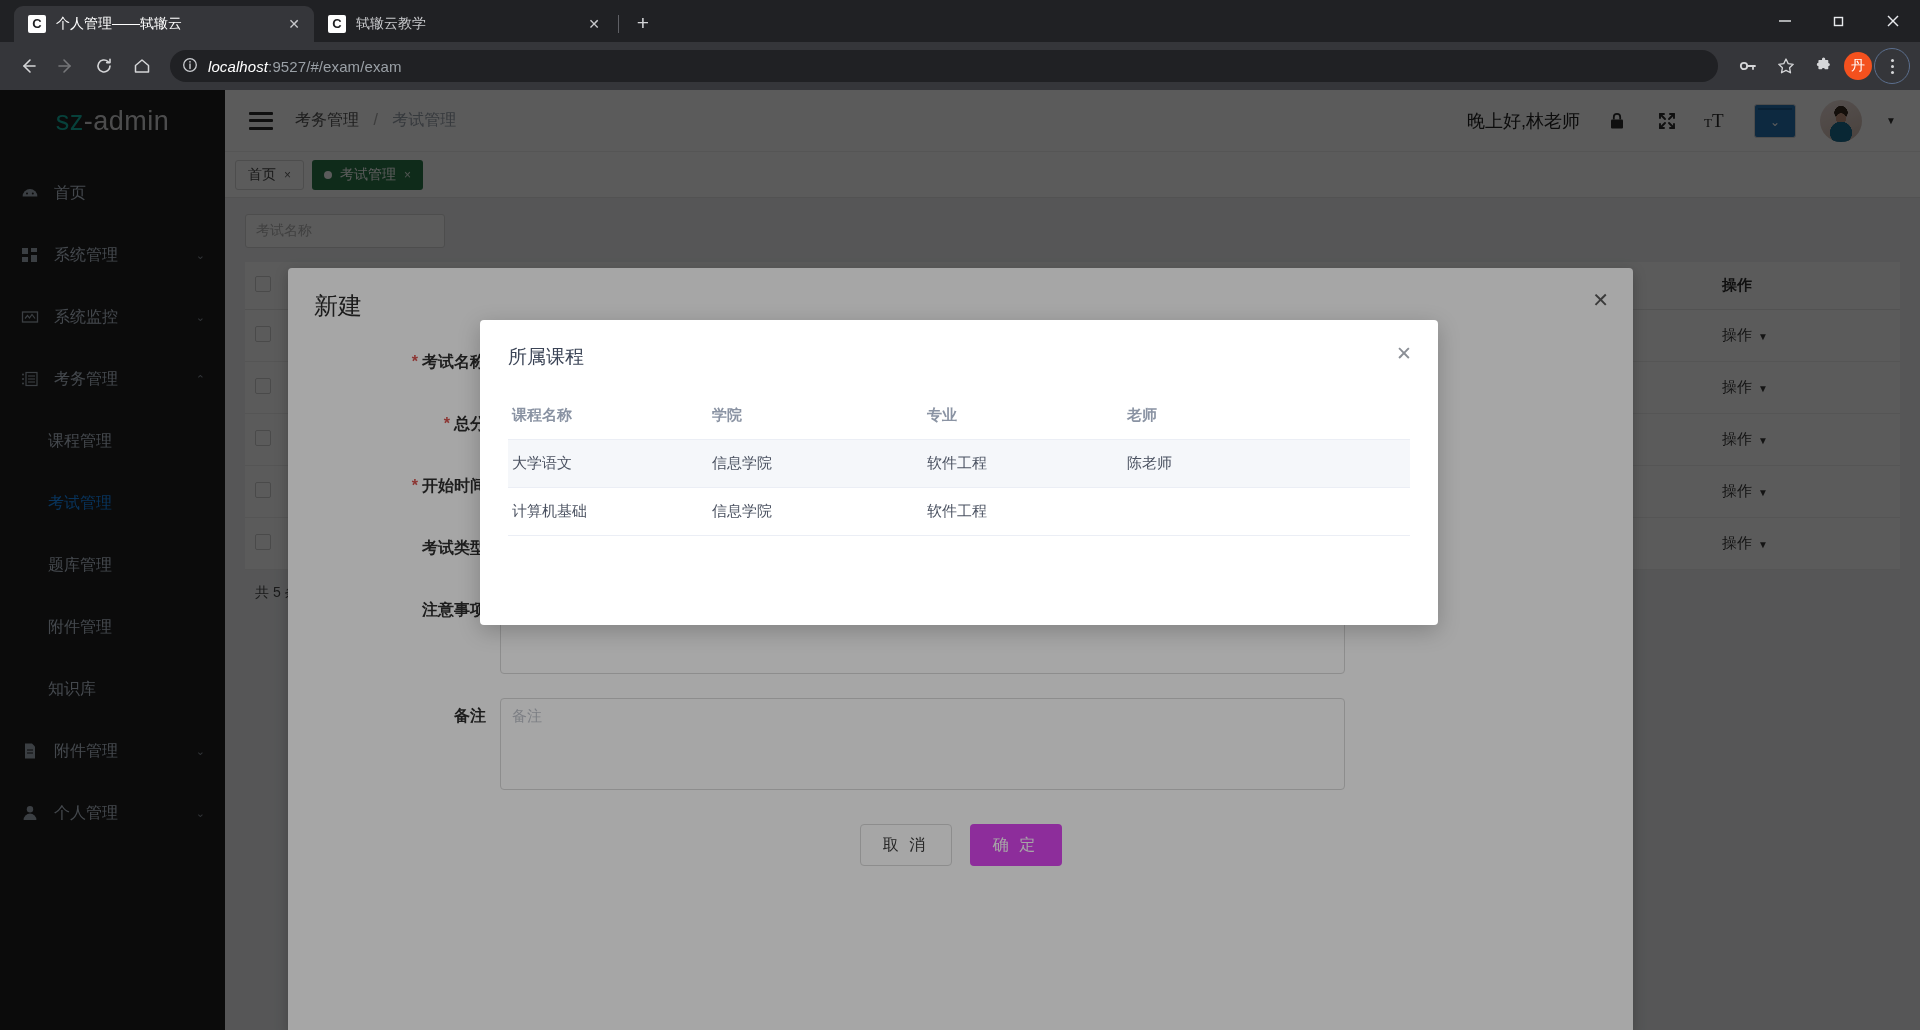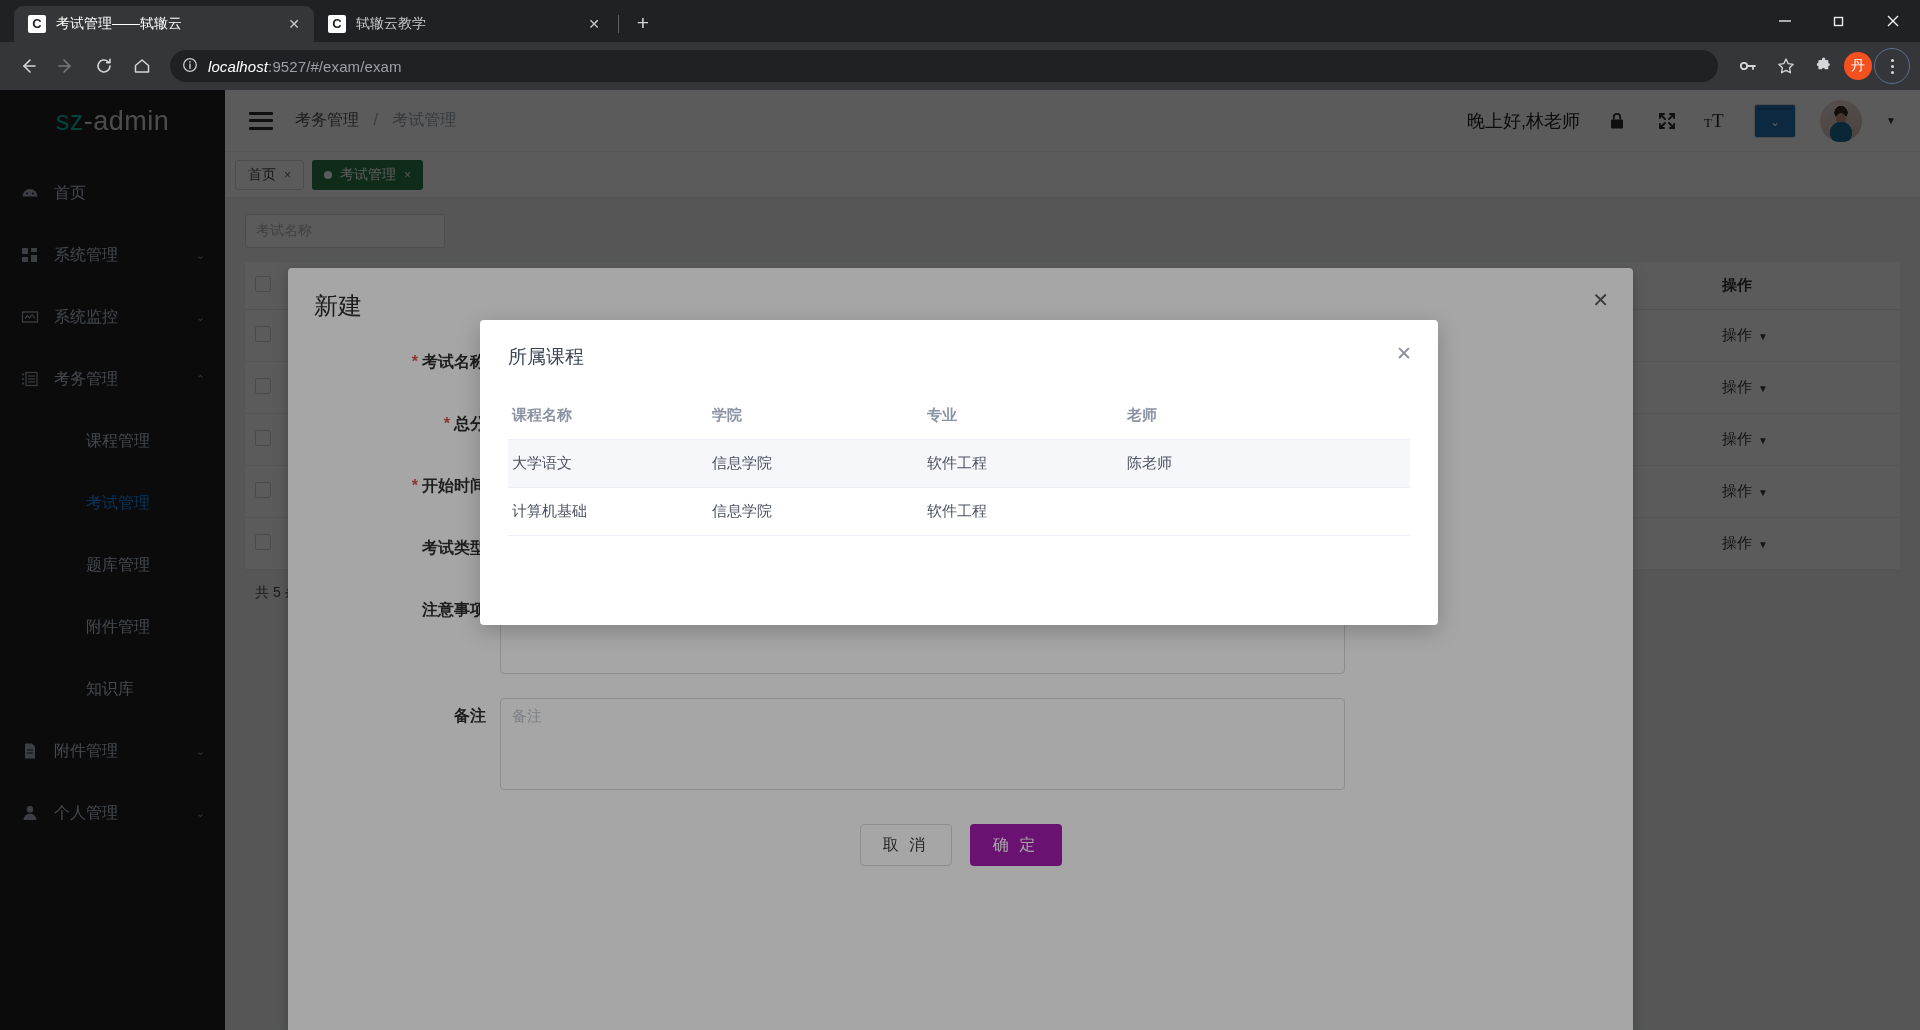--- a/index.html
+++ b/index.html
@@ -86,21 +86,21 @@
   .menu { padding-top: 10px; }
   .menu-item {
     height: 62px; display: flex; align-items: center; padding: 0 20px;
     font-size: 16px; color: #bfcbd9; gap: 14px; position: relative;
   }
   .menu-item .m-icon { width: 20px; height: 20px; flex: 0 0 20px; display:flex;
                        align-items:center; justify-content:center; opacity:.85; }
   .menu-item .m-label { flex: 1 1 auto; }
   .menu-item .m-arrow { font-size: 11px; color: #8b949e; }
   .submenu-item {
-    height: 62px; display:flex; align-items:center; padding-left: 86px;
+    height: 62px; display:flex; align-items:center; padding-left: 48px;
     font-size: 16px; color: #bfcbd9;
   }
   .submenu-item.active { color: #1890ff; }
 
   
   .main { position: absolute; left: 225px; top: 0; right: 0; bottom: 0; }
   .topbar {
     height: 62px; background: #fff; display:flex; align-items:center; padding: 0 24px;
     border-bottom: 1px solid #eee;
   }
@@ -177,21 +177,21 @@
   .rdot.on { border-color:#1677d2; background:#1677d2; box-shadow: inset 0 0 0 3px #fff; }
   .radio.on span { color: #1677d2; }
   .ta { width: 845px; border: 1px solid #d9d9d9; border-radius: 4px; background: #fff;
         padding: 8px 11px; font-size: 15px; color:#c0c4cc; resize:none; }
   .ta.h82 { height: 82px; }
   .ta.h92 { height: 92px; }
   .actions { display:flex; justify-content:center; gap: 18px; margin-top: 34px; align-items: center; }
   .btn { height: 42px; min-width: 92px; border-radius: 4px; font-size: 16px;
          display:flex; align-items:center; justify-content:center; letter-spacing: 3px; }
   .btn.ghost { border: 1px solid #d9d9d9; background:#fff; color:#3b3b3b; }
-  .btn.primary { background: #a21caf; color:#fff; }
+  .btn.primary { background: #d946ef; color:#fff; }
 
   .mask2 { position:absolute; inset:0; background: rgba(0,0,0,.35); }
   .coursedlg {
     position: absolute; left: 480px; top: 230px; width: 958px; height: 305px;
     background:#fff; border-radius: 4px; box-shadow: 0 6px 22px rgba(0,0,0,.22);
   }
   .cd-head { padding: 24px 28px 0 28px; position:relative; }
   .cd-title { font-size: 19px; color:#3b4456; }
   .cd-x { position:absolute; right: 26px; top: 24px; font-size: 19px; color:#8b8f96; line-height:1; }
   .ctable { width: calc(100% - 56px); margin: 26px 28px 0 28px; border-collapse: collapse; font-size: 15px; }
@@ -203,21 +203,21 @@
 </style>
 </head>
 <body>
 
 <div class="browser">
 
   <div class="tabstrip">
     <div style="width:14px"></div>
     <div class="tab active">
       <div class="tab-favicon">C</div>
-      <div class="tab-title">考试管理——轼辙云</div>
+      <div class="tab-title">个人管理——轼辙云</div>
       <div class="tab-close">✕</div>
     </div>
     <div class="tab inactive">
       <div class="tab-favicon">C</div>
       <div class="tab-title">轼辙云教学</div>
       <div class="tab-close">✕</div>
     </div>
     <div class="tab-sep"></div>
     <div class="newtab">+</div>
 

